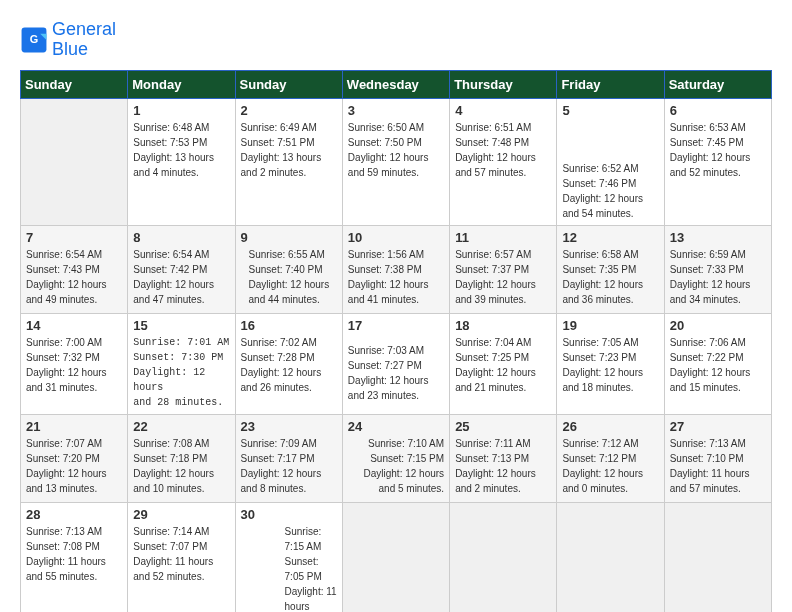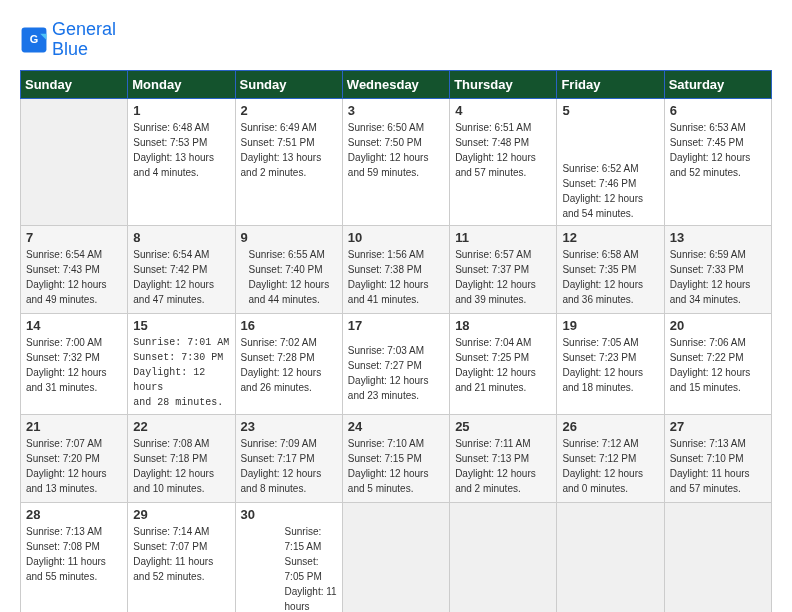--- a/index.html
+++ b/index.html
@@ -294,21 +294,21 @@
         </td>
         <td>
           <span class="day-num">23</span>
           <div class="day-info" style="white-space: pre-line;">Sunrise: 7:09 AM
 Sunset: 7:17 PM
 Daylight: 12 hours
 and 8 minutes.</div>
         </td>
         <td>
           <span class="day-num">24</span>
-          <div class="day-info" style="white-space: pre-line;">Sunrise: 7:10 AM
+          <div class="day-info" style="white-space: pre-line; text-align: right;">Sunrise: 7:10 AM
 Sunset: 7:15 PM
 Daylight: 12 hours
 and 5 minutes.</div>
         </td>
         <td>
           <span class="day-num">25</span>
           <div class="day-info" style="white-space: pre-line;">Sunrise: 7:11 AM
 Sunset: 7:13 PM
 Daylight: 12 hours
 and 2 minutes.</div>

